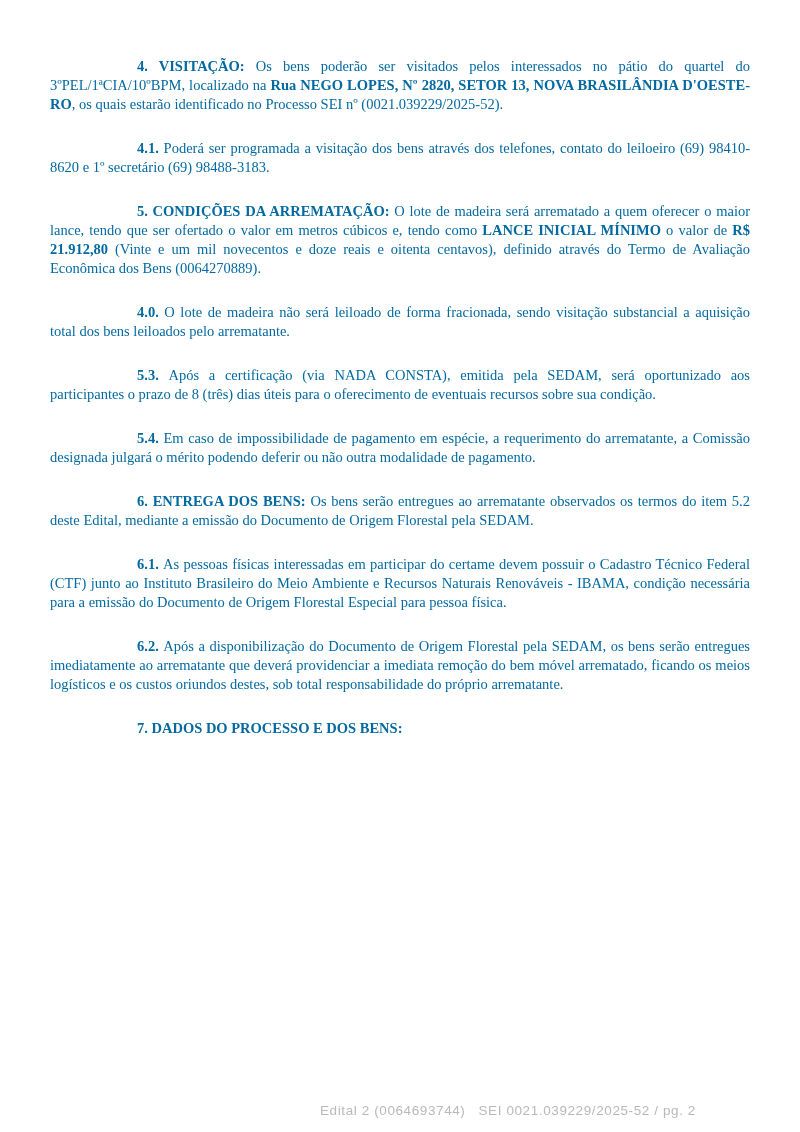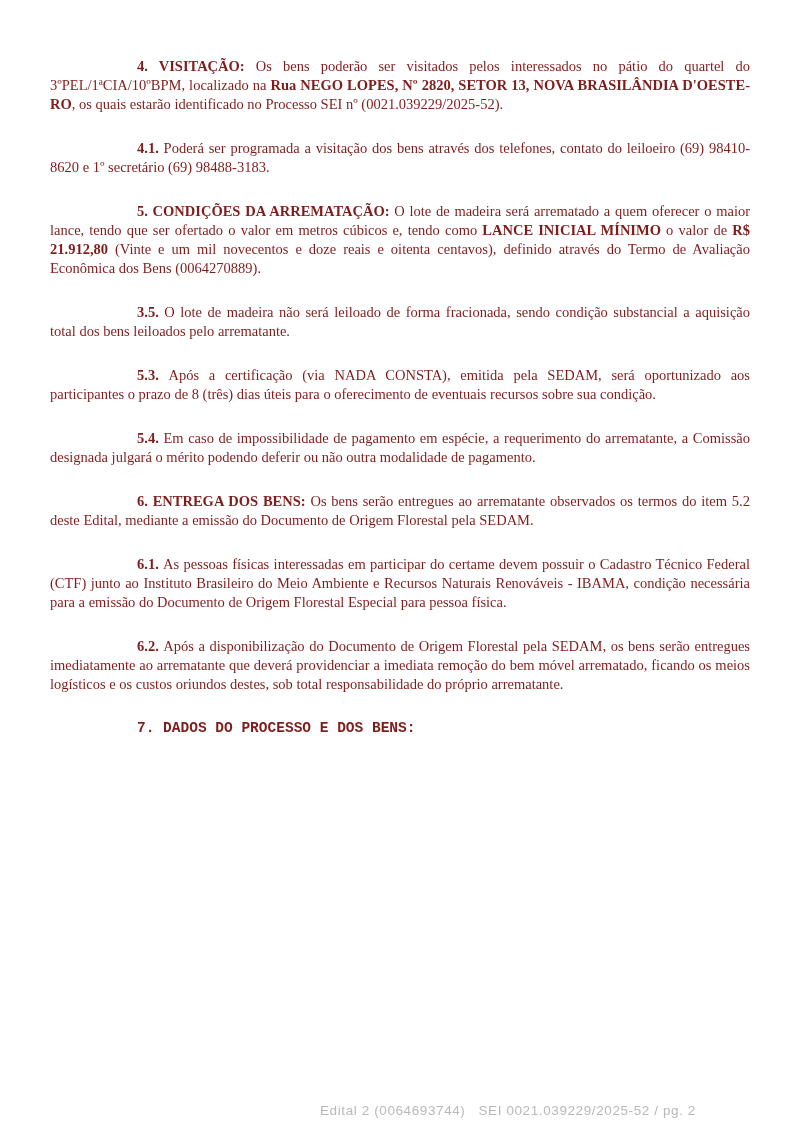--- a/index.html
+++ b/index.html
@@ -23,31 +23,30 @@
     position: absolute;
     top: 0;
     left: 50px;
     width: 700px;
     padding-top: 57px;
   }
   p.para {
     font-family: "Liberation Serif", "DejaVu Serif", serif;
     font-size: 14.5px;
     line-height: 19px;
-    color: #7f1d1d;
+    color: #0369a1;
     text-align: justify;
     text-indent: 87px;
     margin: 0 0 25px 0;
   }
   p.para b {
     font-weight: bold;
   }
   p.para.extra-gap {
     margin-top: 25px;
-    font-family: Liberation Mono, monospace;
   }
   .footer {
     position: absolute;
     top: 1103px;
     left: 0;
     width: 800px;
     display: flex;
     gap: 13px;
     padding-left: 216px;
     box-sizing: border-box;
@@ -60,21 +59,21 @@
   }
 </style>
 </head>
 <body>
 
 <div class="page">
   <main class="doc" id="doc-body">
       <p class="para"><b>4. VISITAÇÃO: </b><span>Os bens poderão ser visitados pelos interessados no pátio do quartel do 3ºPEL/1ªCIA/10ºBPM, localizado na </span><b>Rua NEGO LOPES, Nº 2820, SETOR 13, NOVA BRASILÂNDIA D'OESTE-RO</b><span>, os quais estarão identificado no Processo SEI nº (0021.039229/2025-52).</span></p>
       <p class="para"><b>4.1. </b><span>Poderá ser programada a visitação dos bens através dos telefones, contato do leiloeiro (69) 98410-8620 e 1º secretário (69) 98488-3183.</span></p>
       <p class="para"><b>5. CONDIÇÕES DA ARREMATAÇÃO: </b><span>O lote de madeira será arrematado a quem oferecer o maior lance, tendo que ser ofertado o valor em metros cúbicos e, tendo como </span><b>LANCE INICIAL MÍNIMO</b><span> o valor de </span><b>R$ 21.912,80</b><span> (Vinte e um mil novecentos e doze reais e oitenta centavos), definido através do Termo de Avaliação Econômica dos Bens (0064270889).</span></p>
-      <p class="para"><b>3.5. </b><span>O lote de madeira não será leiloado de forma fracionada, sendo condição substancial a aquisição total dos bens leiloados pelo arrematante.</span></p>
+      <p class="para"><b>4.0. </b><span>O lote de madeira não será leiloado de forma fracionada, sendo visitação substancial a aquisição total dos bens leiloados pelo arrematante.</span></p>
       <p class="para"><b>5.3. </b><span>Após a certificação (via NADA CONSTA), emitida pela SEDAM, será oportunizado aos participantes o prazo de 8 (três) dias úteis para o oferecimento de eventuais recursos sobre sua condição.</span></p>
       <p class="para"><b>5.4. </b><span>Em caso de impossibilidade de pagamento em espécie, a requerimento do arrematante, a Comissão designada julgará o mérito podendo deferir ou não outra modalidade de pagamento.</span></p>
       <p class="para"><b>6. ENTREGA DOS BENS: </b><span>Os bens serão entregues ao arrematante observados os termos do item 5.2 deste Edital, mediante a emissão do Documento de Origem Florestal pela SEDAM.</span></p>
       <p class="para"><b>6.1. </b><span>As pessoas físicas interessadas em participar do certame devem possuir o Cadastro Técnico Federal (CTF) junto ao Instituto Brasileiro do Meio Ambiente e Recursos Naturais Renováveis - IBAMA, condição necessária para a emissão do Documento de Origem Florestal Especial para pessoa física.</span></p>
       <p class="para"><b>6.2. </b><span>Após a disponibilização do Documento de Origem Florestal pela SEDAM, os bens serão entregues imediatamente ao arrematante que deverá providenciar a imediata remoção do bem móvel arrematado, ficando os meios logísticos e os custos oriundos destes, sob total responsabilidade do próprio arrematante.</span></p>
       <p class="para extra-gap"><b>7. DADOS DO PROCESSO E DOS BENS:</b></p>
     </main>
   <footer class="footer">
     <span>Edital 2 (0064693744)</span>
     <span>SEI 0021.039229/2025-52 / pg. 2</span>

